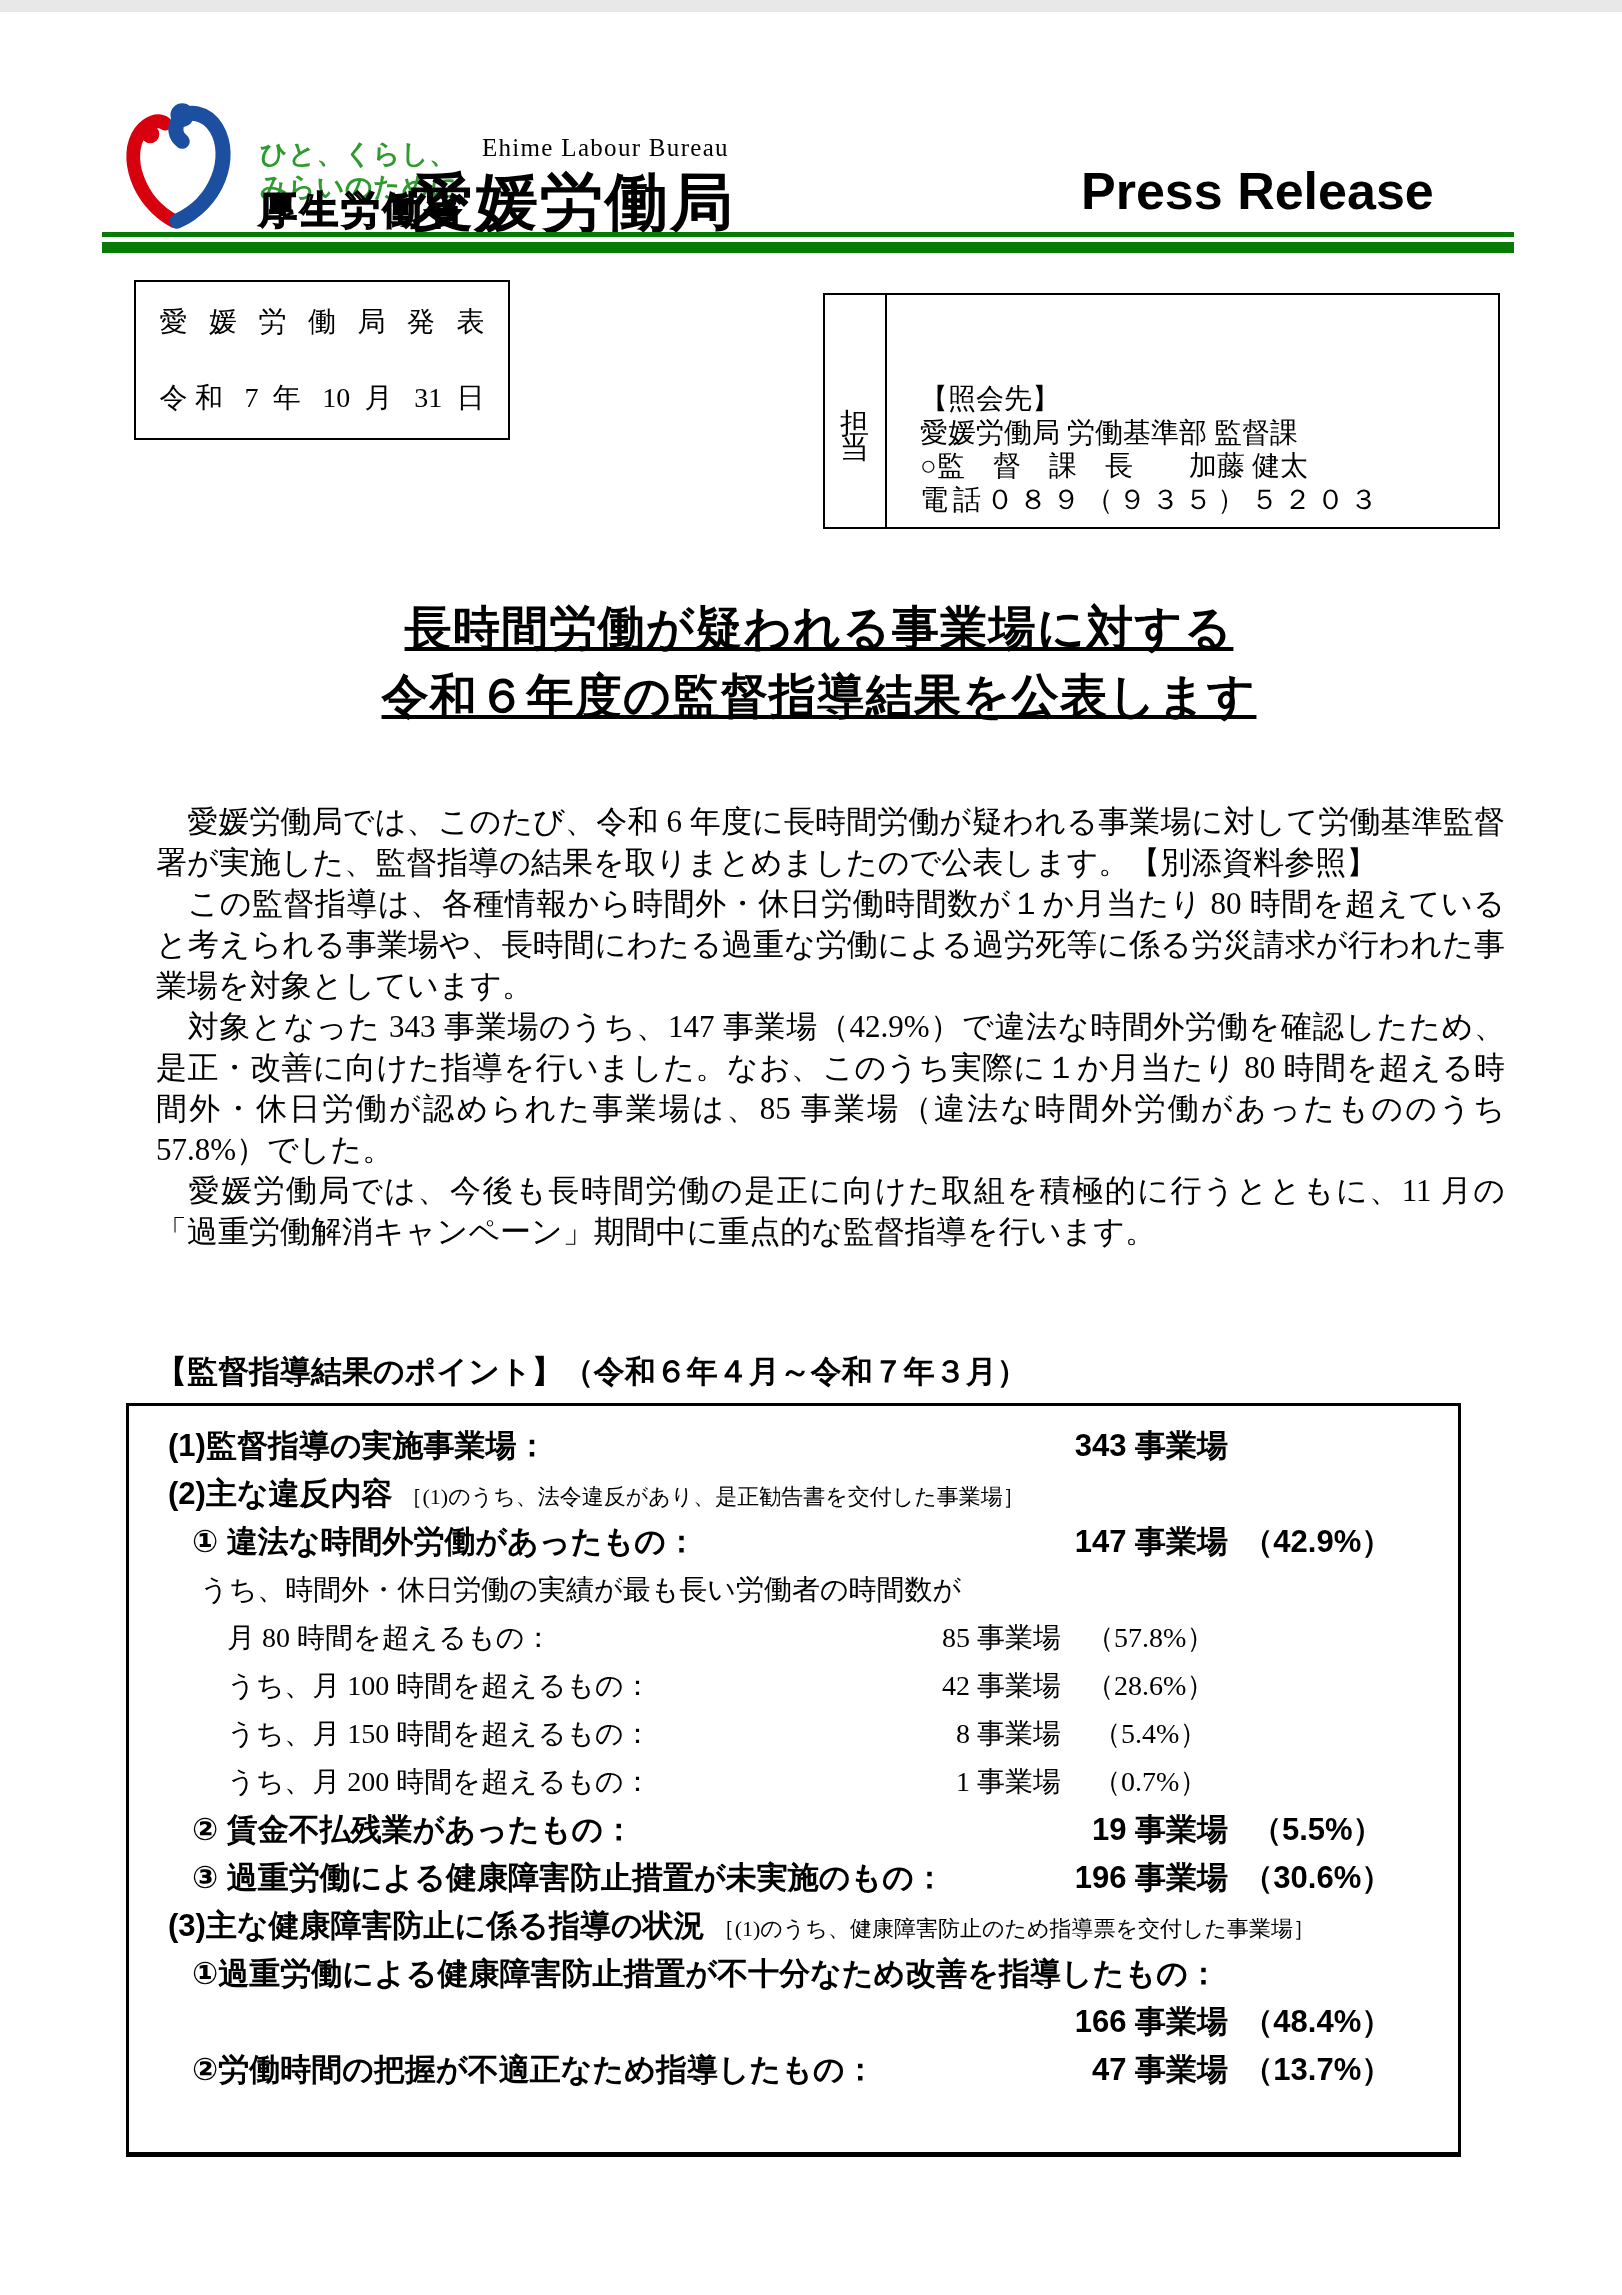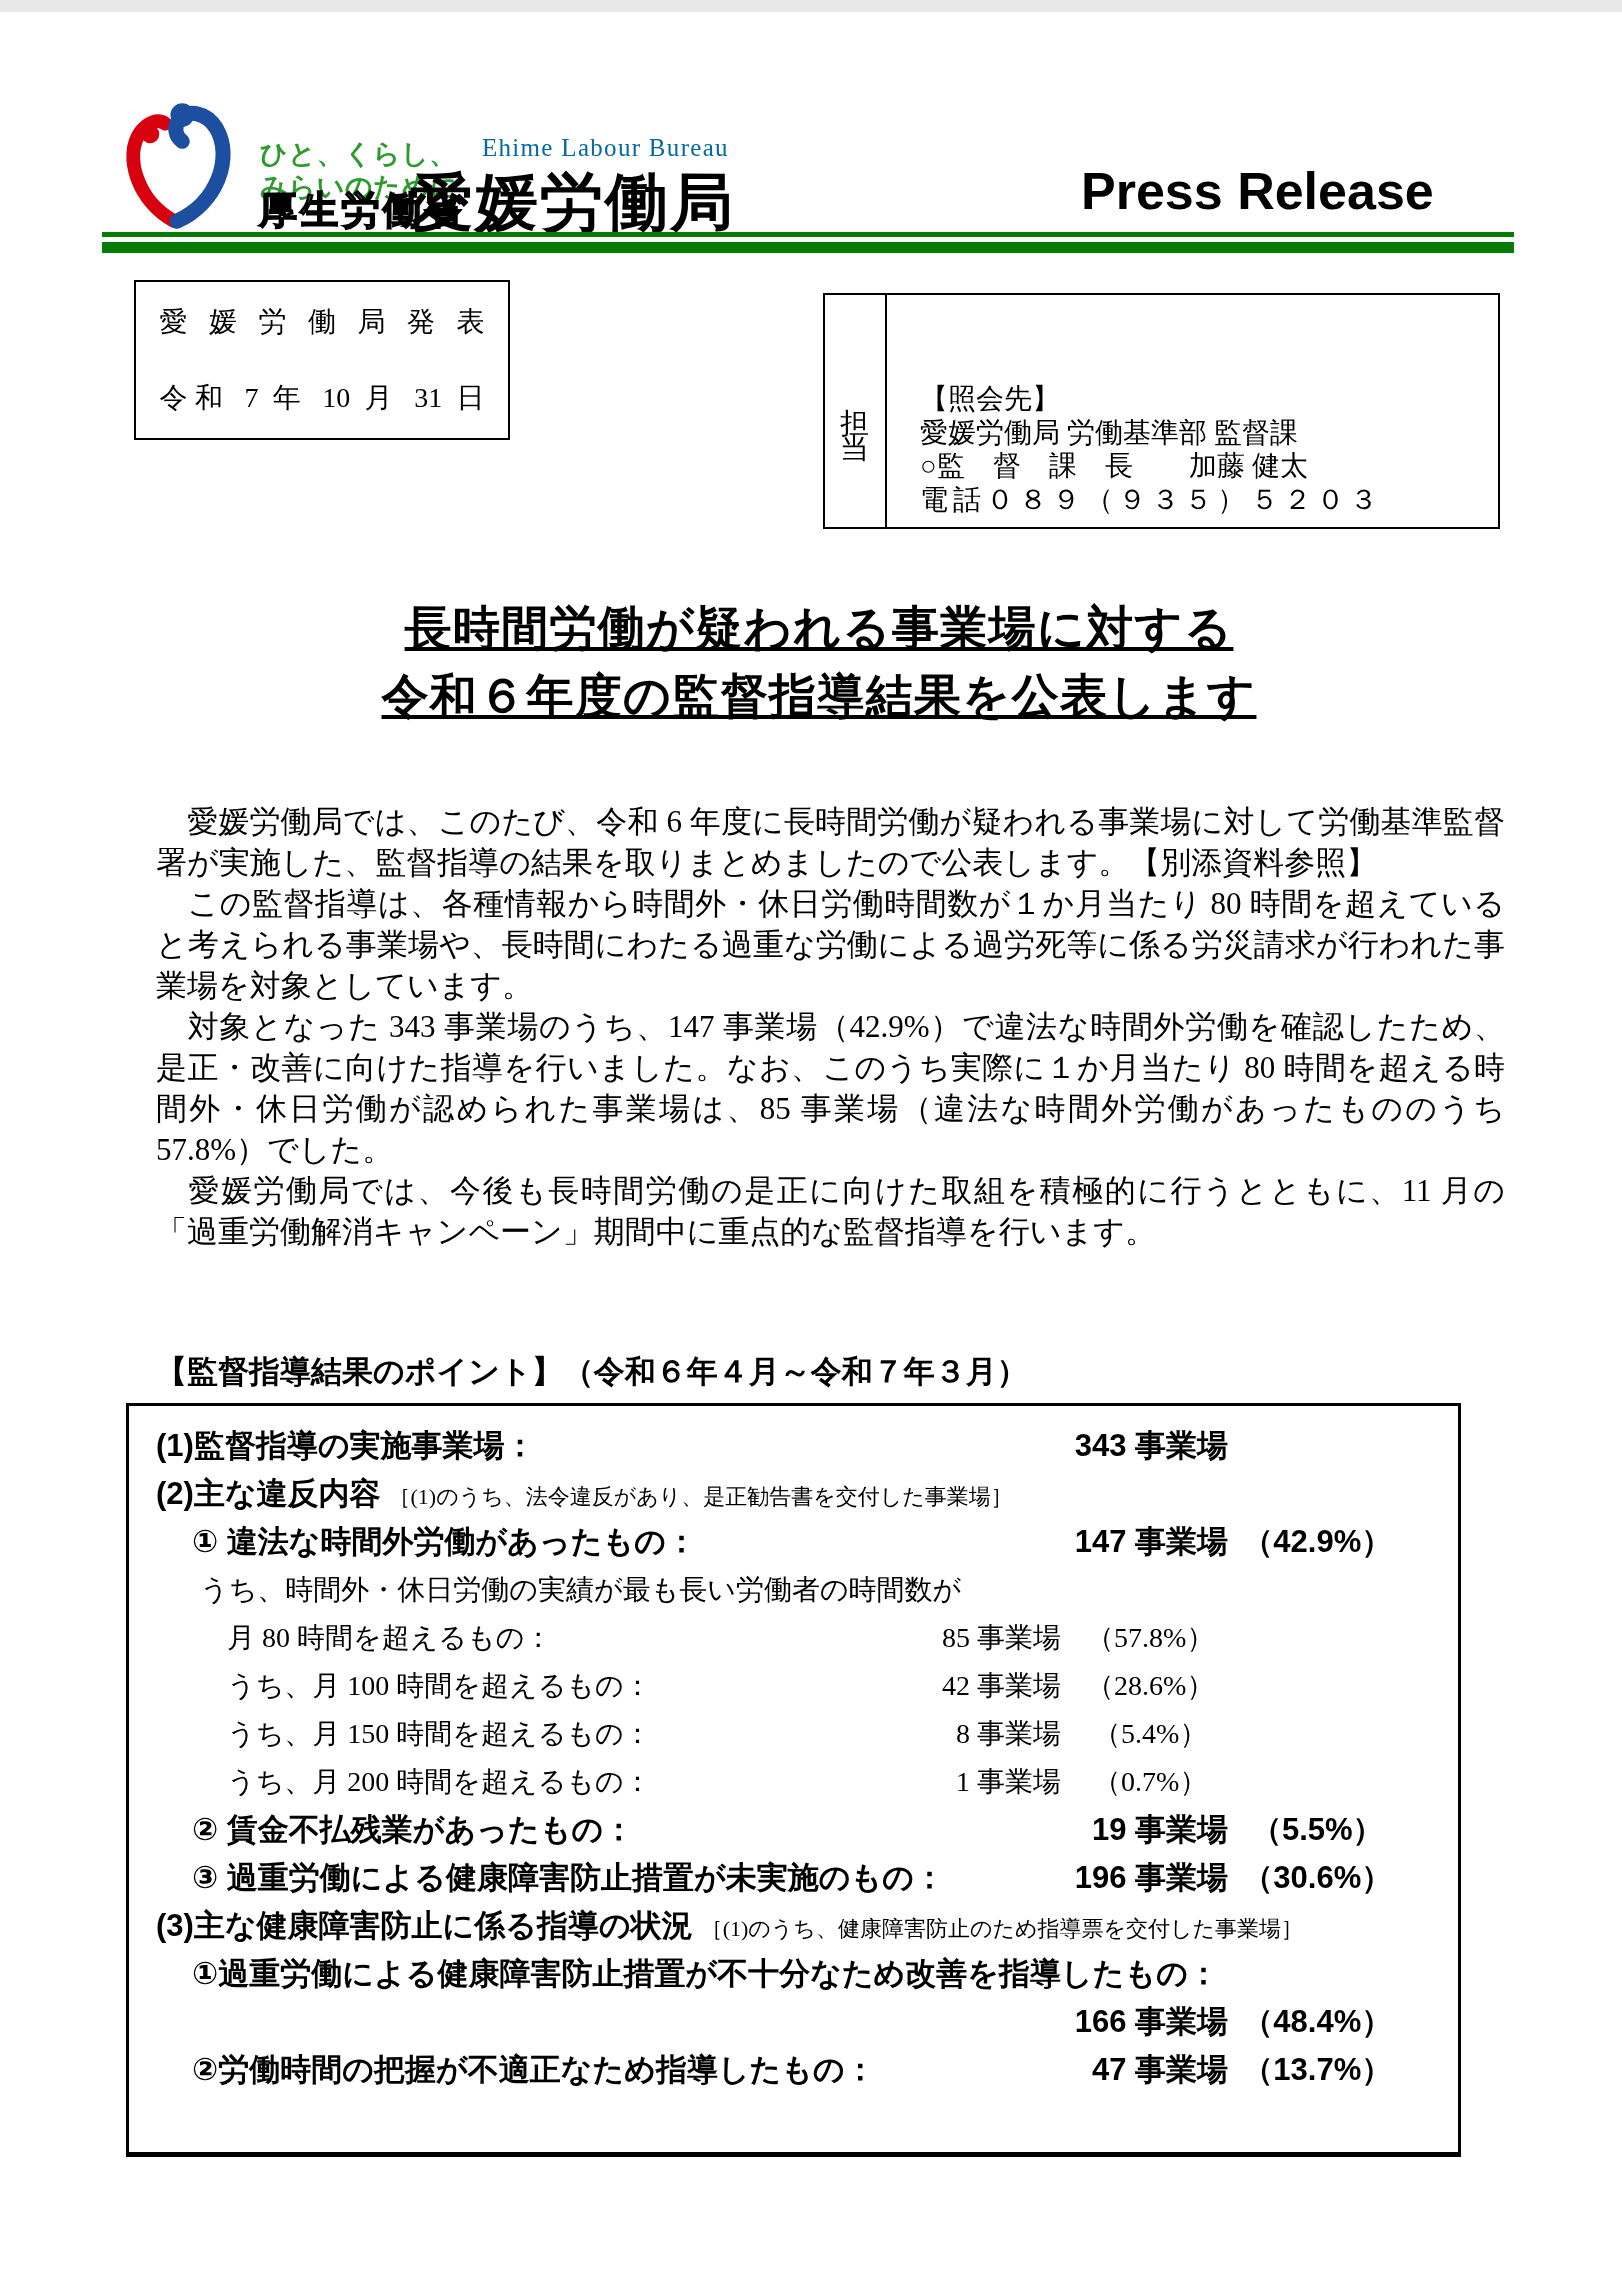--- a/index.html
+++ b/index.html
@@ -18,21 +18,21 @@
   }
   .ministry {
     position:absolute; left:259px; top:173px;
     font-family:"Liberation Sans","DejaVu Sans",sans-serif; font-weight:bold;
     font-size:38px; letter-spacing:3.3px;
     color:#ffffff; -webkit-text-stroke:1.6px #000;
   }
   @supports not (-webkit-text-stroke: 1px #000) { .ministry { color:#000; } }
   .bureau-en {
     position:absolute; left:482px; top:122px;
-    font-size:25px; color:#0369a1; letter-spacing:1.3px;
+    font-size:25px; color:#000000; letter-spacing:1.3px;
   }
   .bureau-jp {
     position:absolute; left:410px; top:148px;
     font-family:"Liberation Sans","DejaVu Sans",sans-serif; font-weight:900;
     font-size:63px; letter-spacing:2px;
   }
   .press {
     position:absolute; left:1081px; top:149px;
     font-family:"Liberation Sans","DejaVu Sans",sans-serif; font-weight:bold;
     font-size:52px; letter-spacing:0px;
@@ -88,21 +88,21 @@
   }
   .points-box {
     position:absolute; left:126px; top:1391px; width:1335px; height:754px;
     border:3.3px solid #000; border-bottom-width:5.9px; box-sizing:border-box;
     padding-top:15.7px;
   }
   .brow { height:48px; display:grid; grid-template-columns:minmax(0,1fr) 216px 168px; align-items:center; }
   .brow.cols-main { padding-right:62px; }
   .brow.cols-sub  { padding-right:229px; }
   .brow.nocols { display:block; line-height:48px; white-space:nowrap; }
-  .ind0 { padding-left:27px; }
+  .ind0 { padding-left:39px; }
   .ind1 { padding-left:63px; }
   .ind2 { padding-left:71px; }
   .ind3 { padding-left:98px; }
   .fb { font-family:"Liberation Sans","DejaVu Sans",sans-serif; font-weight:bold; font-size:31px; }
   .fs { font-family:"Liberation Serif","DejaVu Serif",serif; font-size:28px; }
   .lbl { white-space:nowrap; overflow:visible; }
   .val { text-align:right; white-space:nowrap; }
   .pct { text-align:center; padding-left:10.5px; white-space:nowrap; }
   .note { font-size:22px; font-weight:normal; font-family:"Liberation Serif","DejaVu Serif",serif; margin-left:7.9px; }
 </style>

